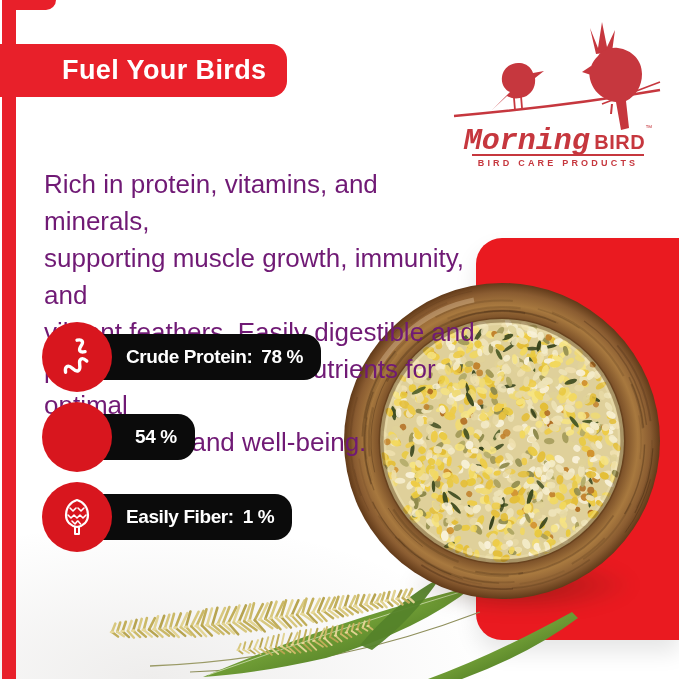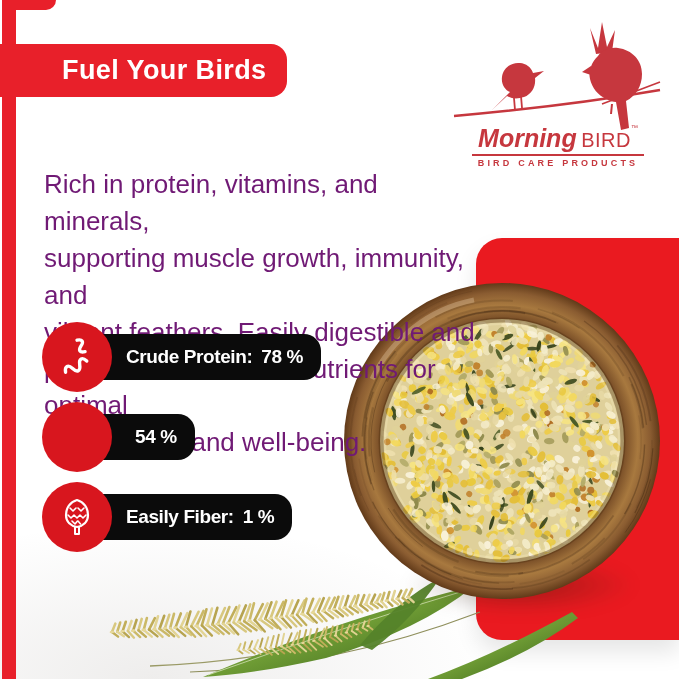--- a/index.html
+++ b/index.html
@@ -22,22 +22,22 @@
   .title{position:absolute;left:38px;top:94px;margin:0;color:#1b1b1b;
          font-size:47px;font-weight:900;letter-spacing:1px;line-height:1.1;}
 
   .desc{position:absolute;left:40px;top:162px;width:442px;margin:4px;
         color:#701a75;font-size:26px;line-height:1.42;white-space:pre-line;}
 
   
   .logo{position:absolute;left:452px;top:18px;width:212px;height:140px;color:var(--red_logo,#c6373e);}
   .logo svg{position:absolute;left:0;top:2px;}
   .logo-name{position:absolute;left:0;top:106px;width:212px;text-align:center;white-space:nowrap;}
-  .logo-script{font-family:Liberation Sans, sans-serif;font-style:italic;font-weight:600;font-size:25px;}
-  .logo-bold{font-weight:400;font-size:20px;letter-spacing:.5px;}
+  .logo-script{font-family:Liberation Mono, monospace;font-style:italic;font-weight:600;font-size:30px;}
+  .logo-bold{font-weight:700;font-size:20px;letter-spacing:.5px;}
   .logo-tm{font-size:7px;vertical-align:top;}
   .logo-rule{position:absolute;left:20px;top:136px;width:172px;height:1.5px;background:var(--red_logo,#c6373e);}
   .logo-tagline{position:absolute;left:0;top:140px;width:212px;text-align:center;
                 font-size:9px;font-weight:bold;letter-spacing:3.2px;}
 
   
   .panel{position:absolute;left:476px;top:238px;width:203px;height:402px;
          background:var(--red_panel,#ea1a20);border-radius:26px 0 0 26px;
          box-shadow:0 12px 22px rgba(0,0,0,.10);}
   .decor{position:absolute;left:0;top:0;width:679px;height:679px;pointer-events:none;}

